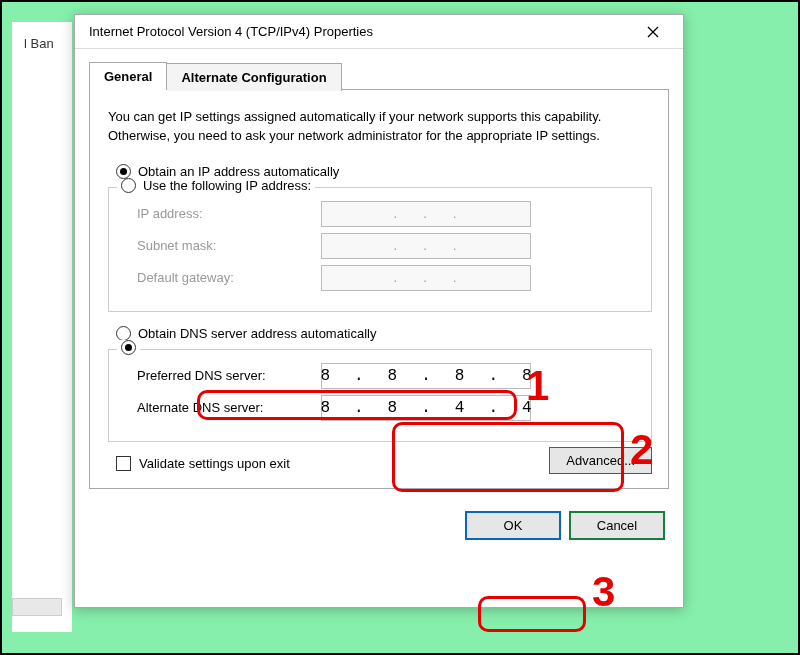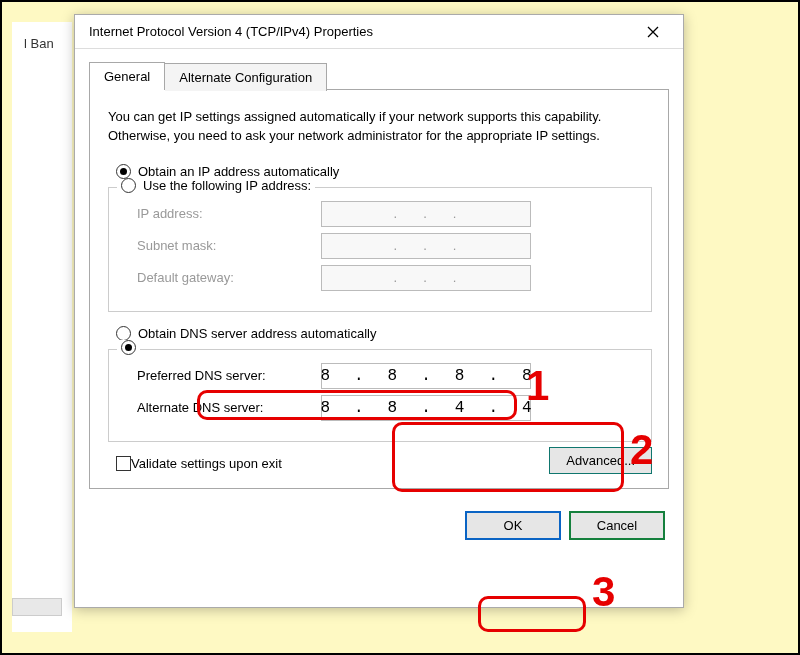--- a/index.html
+++ b/index.html
@@ -9,21 +9,21 @@
       background: #f0f0f0;
       width: 800px;
       height: 655px;
       overflow: hidden;
       position: relative;
     }
     .outer-border {
       border: 2px solid #000;
       width: 800px;
       height: 655px;
-      background: #fef9c3;
+      background: #86efac;
       position: relative;
     }
     .bg-strip {
       position: absolute;
       left: 10px;
       top: 20px;
       width: 60px;
       height: 610px;
       background: #fff;
     }
@@ -75,20 +75,21 @@
       color: #000;
       cursor: pointer;
     }
     .dialog-body {
       padding: 12px 14px 10px 14px;
     }
     .tabstrip {
       display: flex;
       border-bottom: 1px solid #a8a8a8;
       margin-bottom: 0;
+      font-weight: bold;
     }
     .tab {
       padding: 6px 14px;
       font-size: 13px;
       border: 1px solid #a8a8a8;
       border-bottom: none;
       background: #f4f4f4;
       position: relative;
       cursor: pointer;
     }
@@ -191,20 +192,21 @@
       width: 40px;
       text-align: center;
     }
     .ip-input.enabled .dot {
       width: 12px;
       text-align: center;
     }
     .checkbox-row {
       display: flex;
       align-items: center;
+      gap: 8px;
       margin-top: 8px;
       padding-left: 8px;
     }
     .checkbox {
       width: 15px;
       height: 15px;
       border: 1px solid #333;
       background: #fff;
       cursor: pointer;
       flex-shrink: 0;

